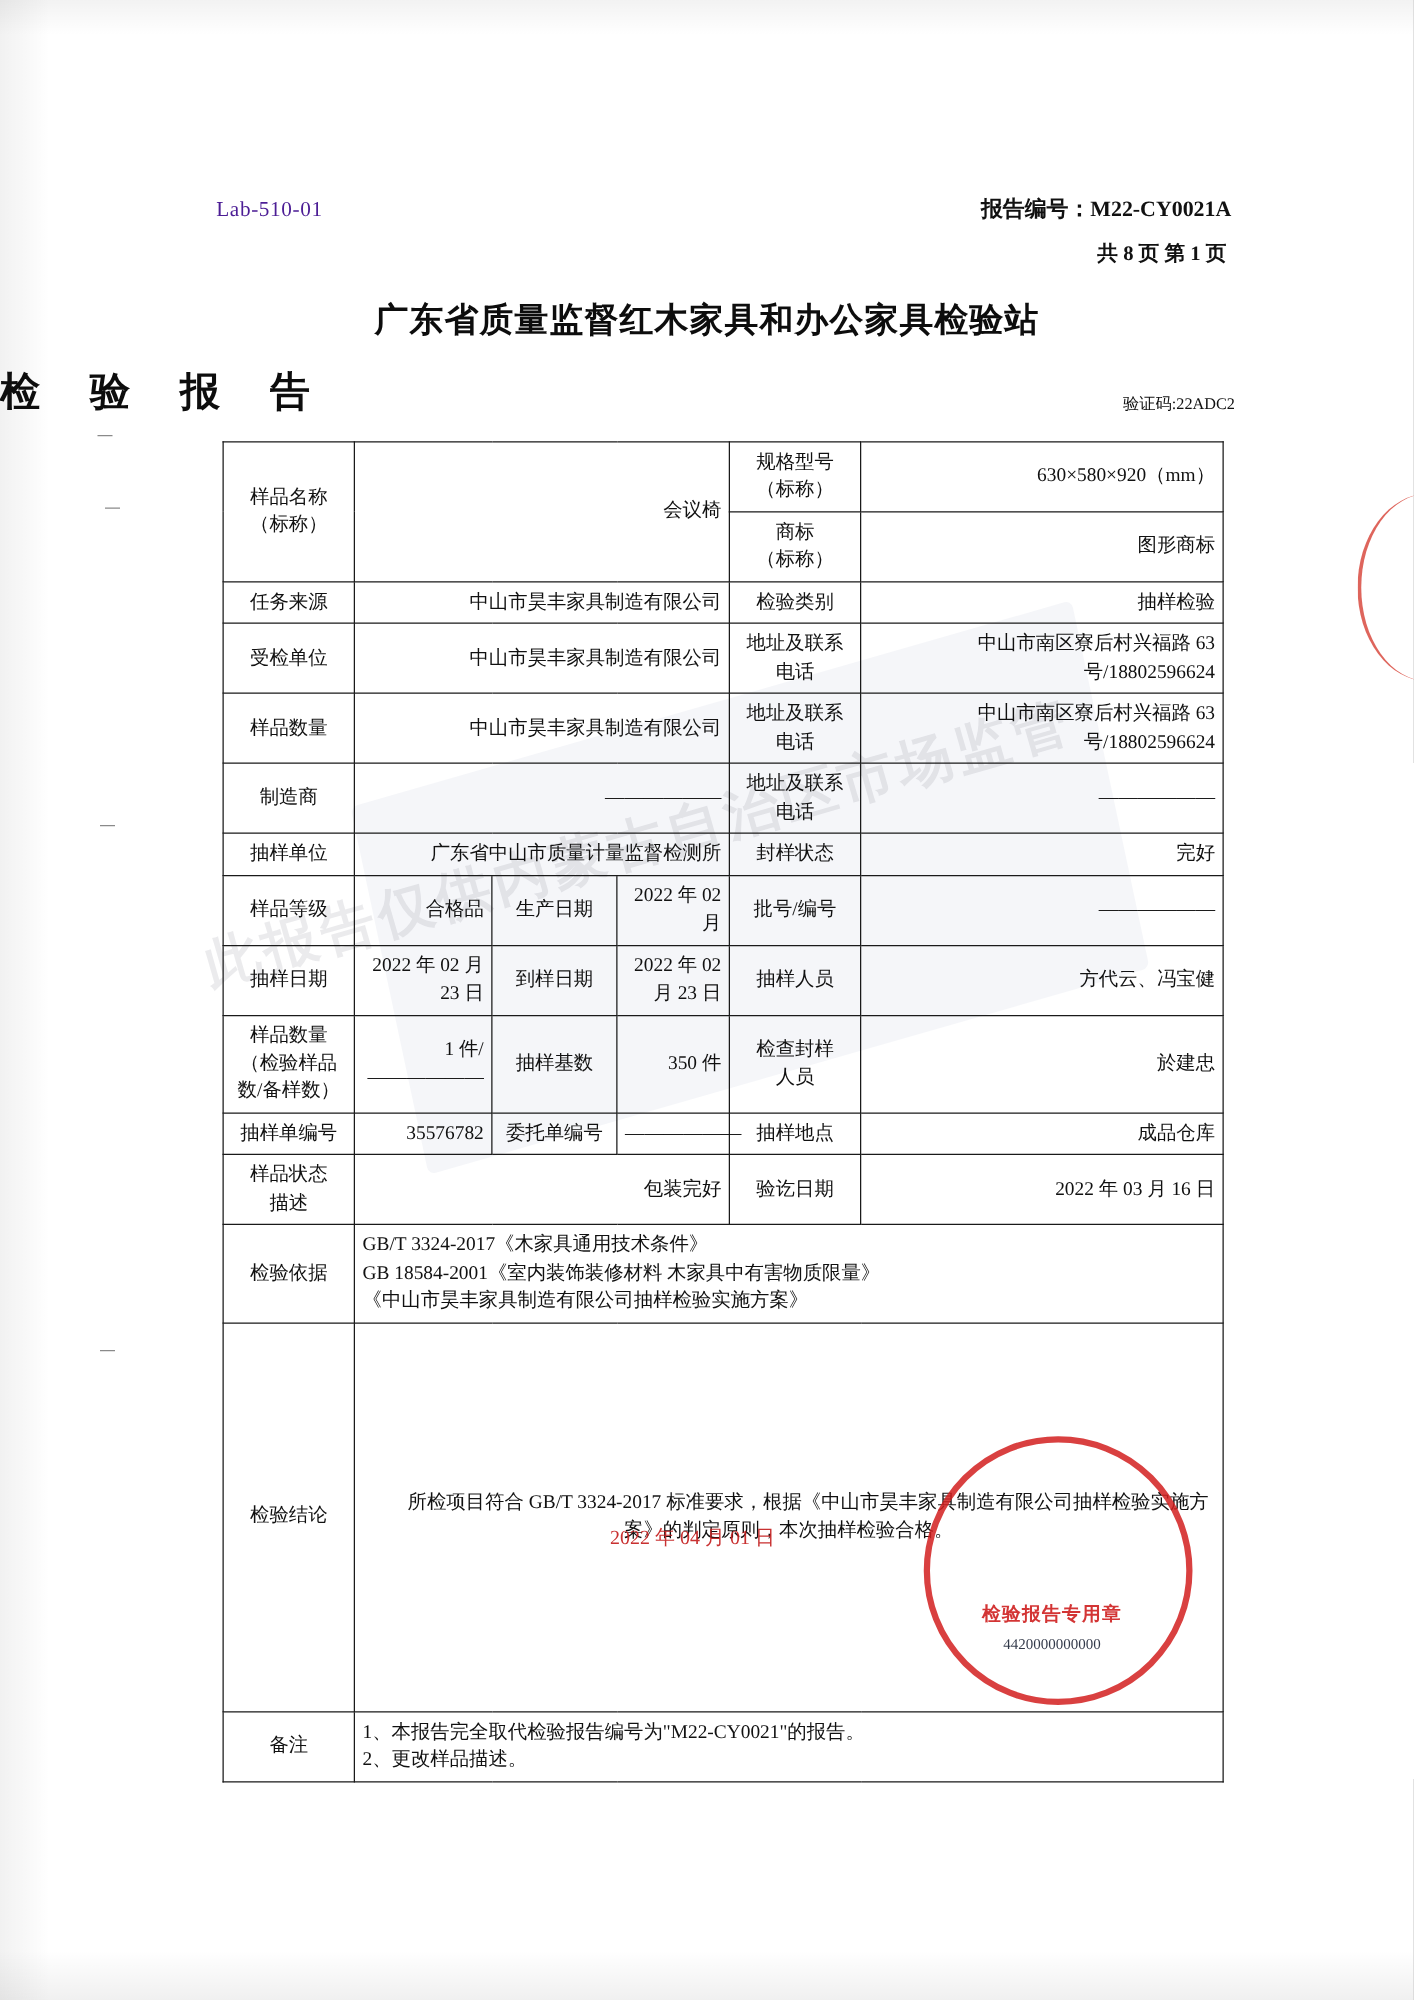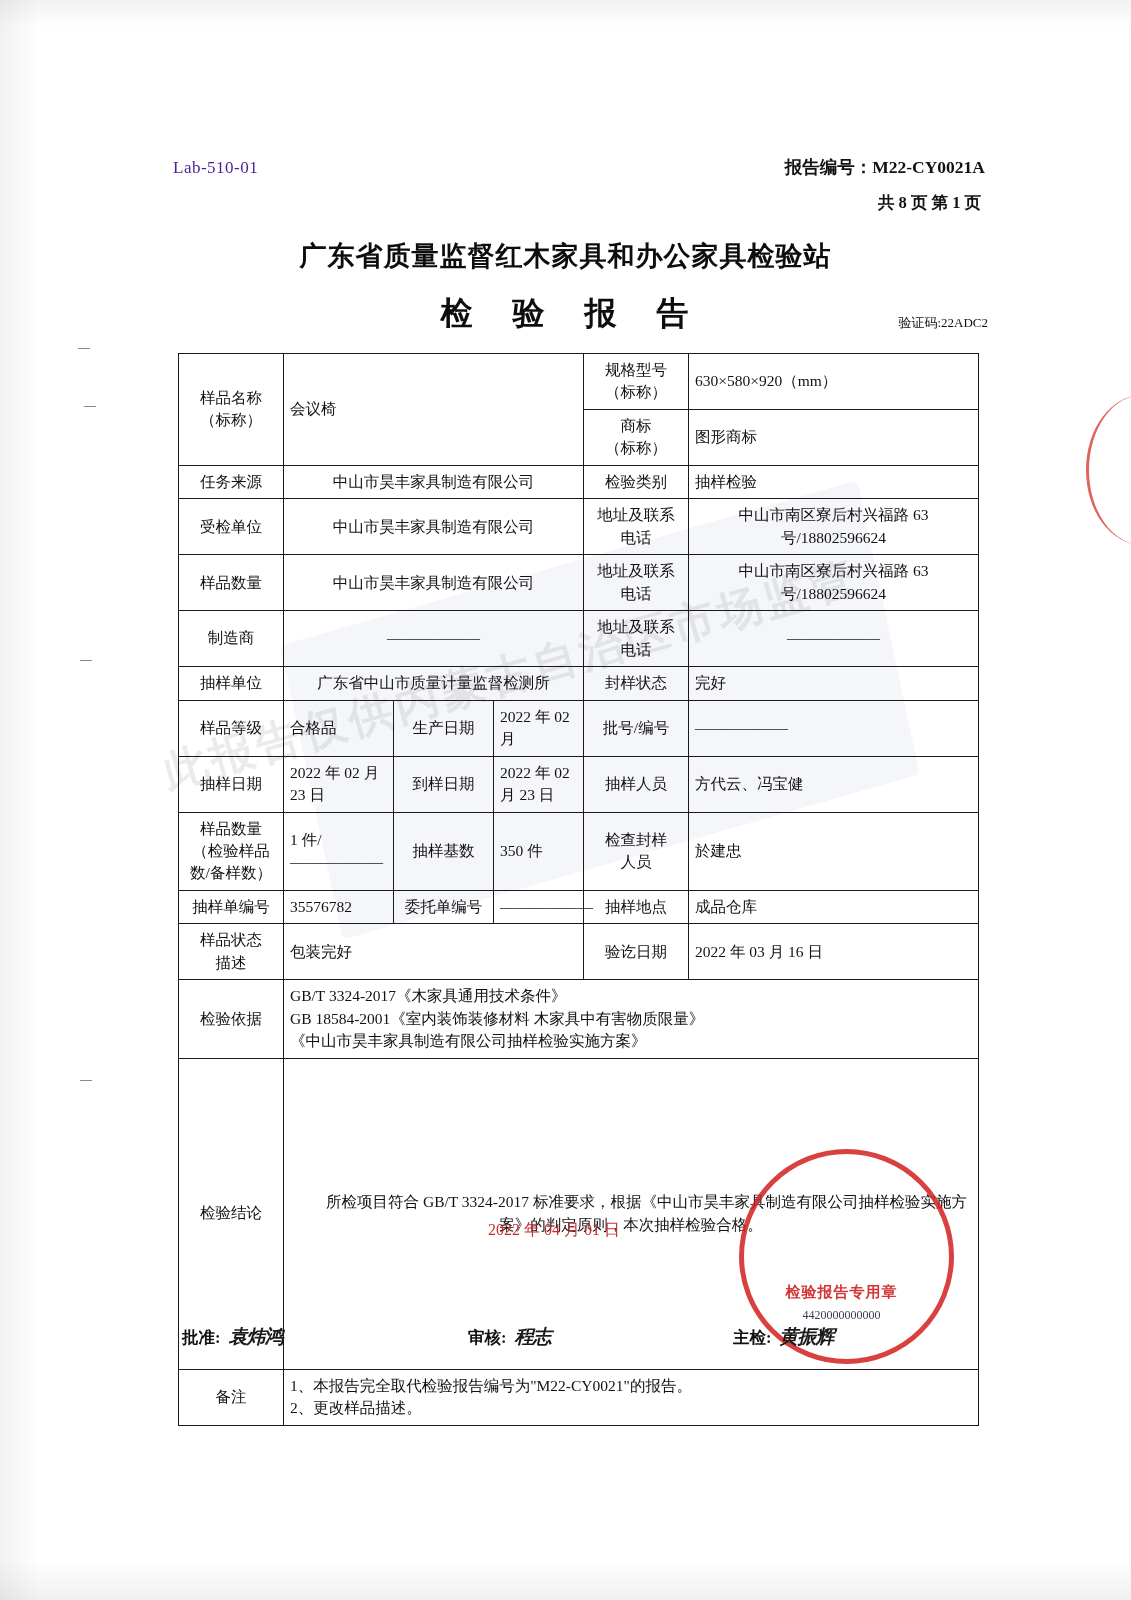--- a/index.html
+++ b/index.html
@@ -90,26 +90,24 @@
     text-align: center;
     font-size: 27px;
     font-weight: bold;
     letter-spacing: 1px;
     color: #0d0d0d;
   }
   .doc-title {
     position: absolute;
     left: 0; right: 0;
     top: 292px;
-    text-align: center;
     font-size: 32px;
     font-weight: bold;
     letter-spacing: 16px;
     color: #0d0d0d;
-    padding-left: 14px;
   }
   .verify-code {
     position: absolute;
     right: 143px;
     top: 314px;
     font-size: 13px;
     color: #111;
     white-space: nowrap;
   }
 
@@ -127,24 +125,24 @@
     font-size: 15.5px;
     padding: 5px 6px;
     vertical-align: middle;
     line-height: 1.45;
   }
   td.lbl {
     text-align: center;
     white-space: nowrap;
   }
   td.ctr {
-    text-align: left;
+    text-align: right;
   }
   td.lft {
-    text-align: center;
+    text-align: right;
     padding-left: 10px;
   }
   .small-lbl {
     line-height: 1.25;
   }
   .basis-cell {
     text-align: left;
     padding: 10px 10px 12px 10px;
     line-height: 1.75;
     font-size: 15px;
@@ -487,26 +485,15 @@
           <td class="remark-cell" colspan="5">
             <div>1、本报告完全取代检验报告编号为"M22-CY0021"的报告。</div>
             <div>2、更改样品描述。</div>
           </td>
         </tr>
       </tbody>
     </table>
 
     <div class="seal-date">2022 年 04 月 01 日</div>
 
-    <div class="sig-row">
-      <div class="sig-block" style="left:4px; top:2px;">
-        <span>批准:</span><span class="sig-hand">袁炜鸿</span>
-      </div>
-      <div class="sig-block" style="left:290px; top:2px;">
-        <span>审核:</span><span class="sig-hand">程志</span>
-      </div>
-      <div class="sig-block" style="left:555px; top:2px;">
-        <span>主检:</span><span class="sig-hand">黄振辉</span>
-      </div>
-    </div>
 
   </div>
 </div>
 
 </body></html>

